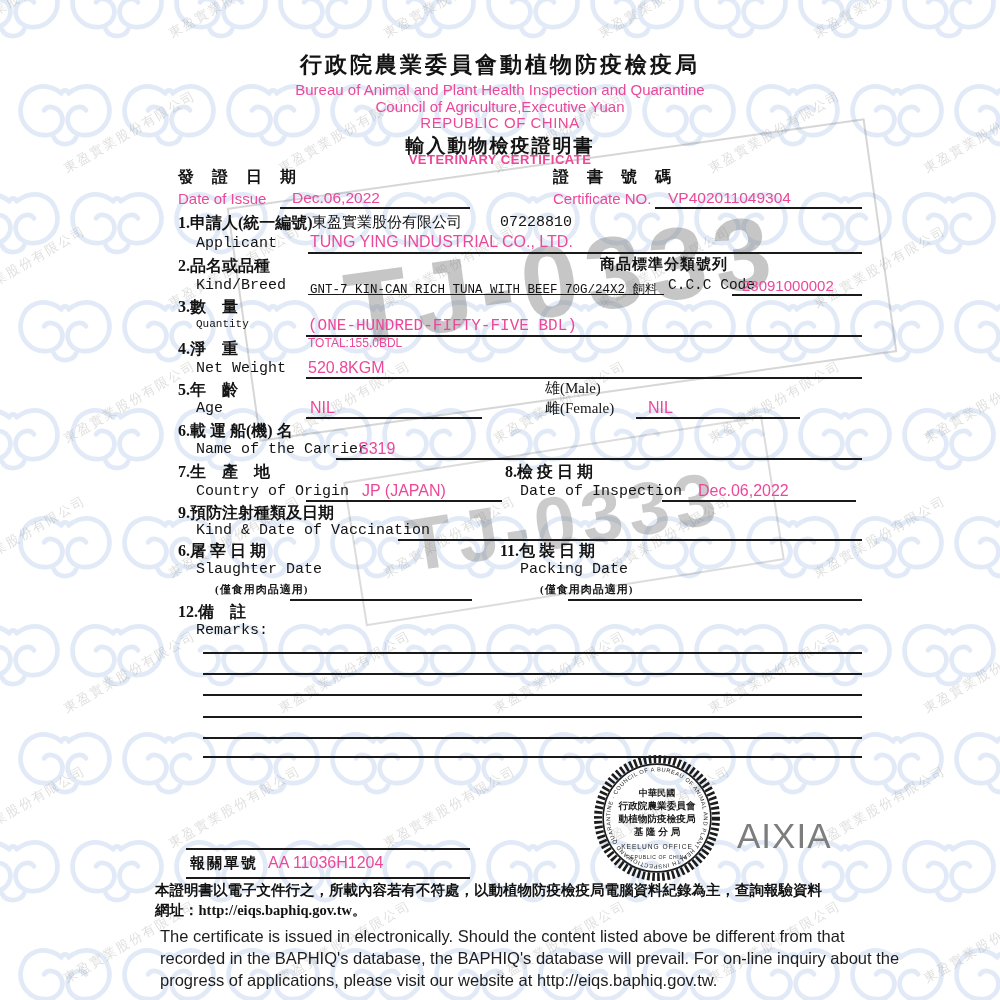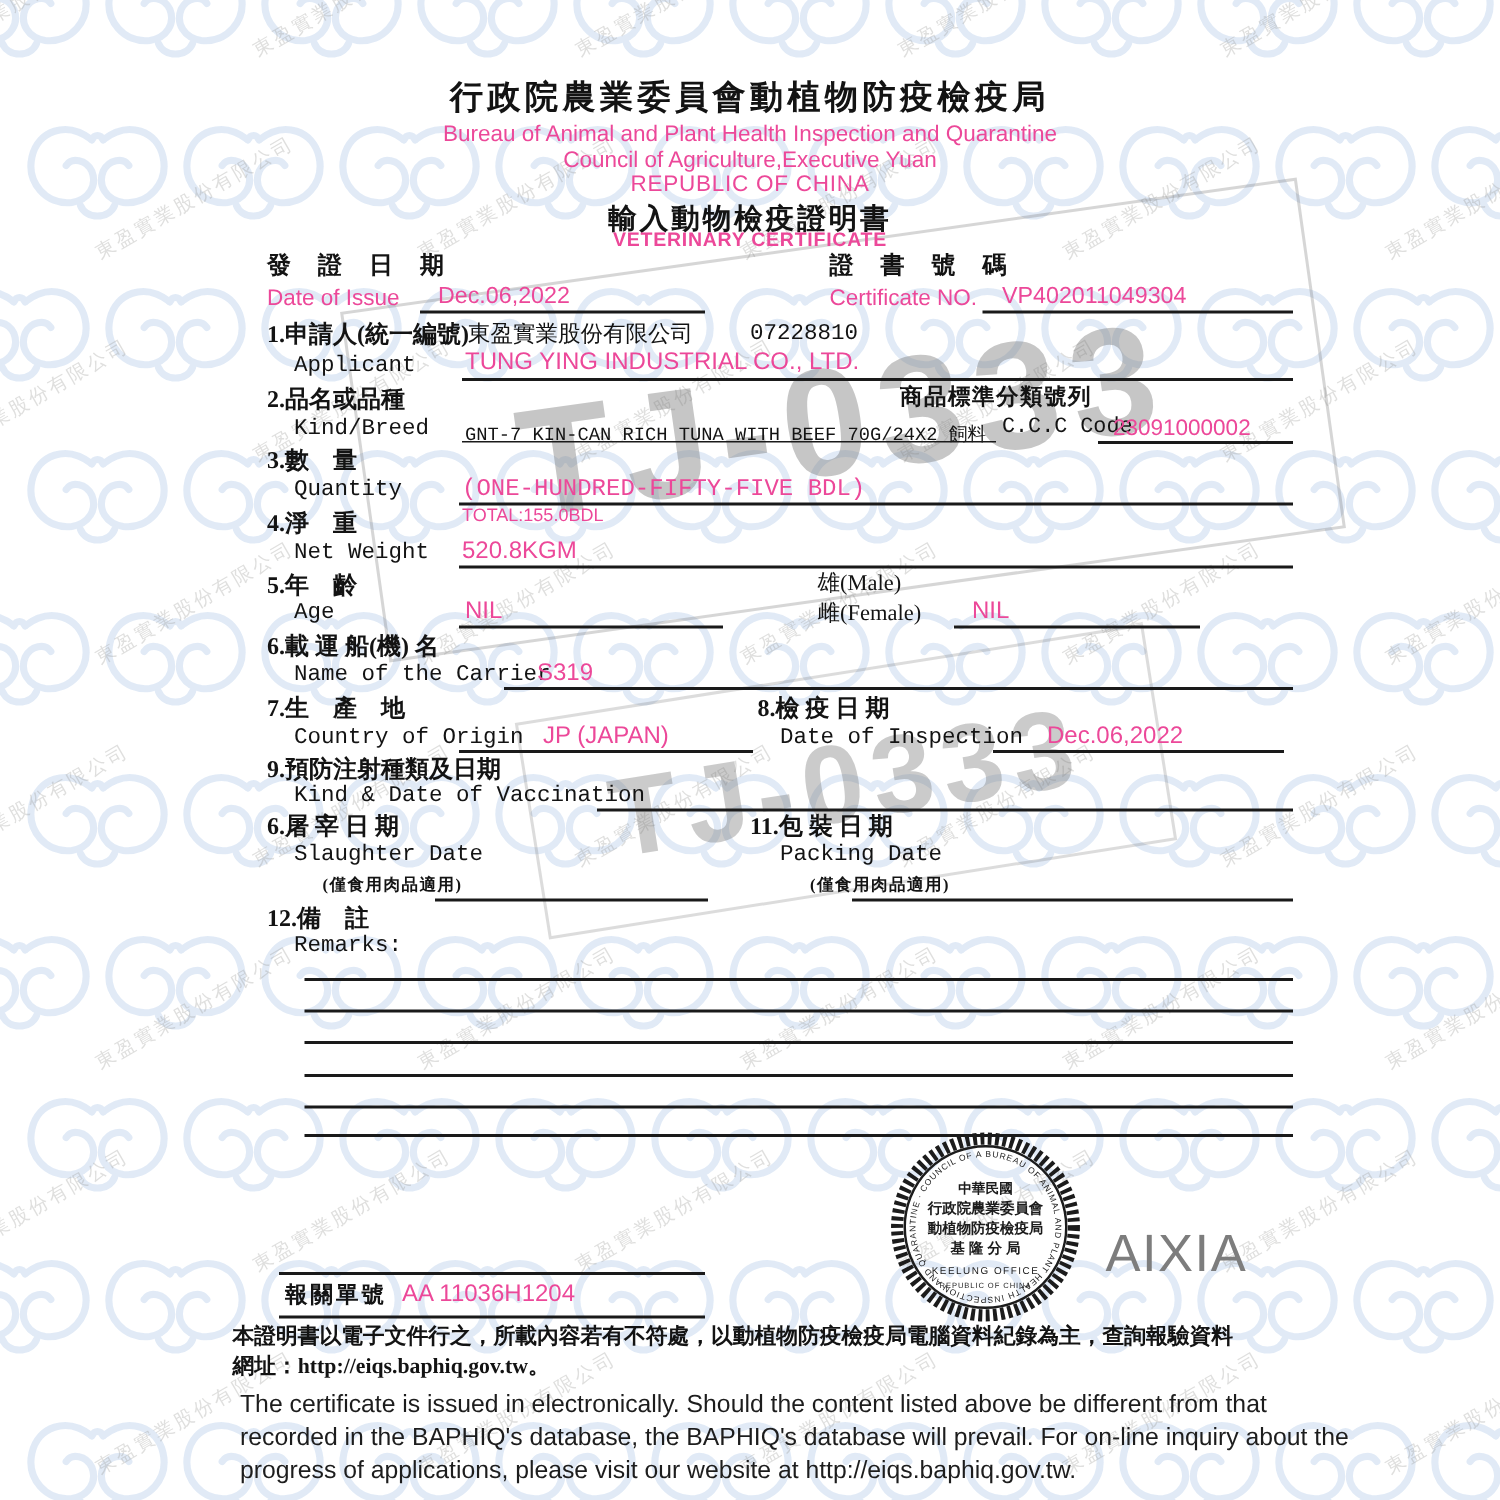--- a/index.html
+++ b/index.html
@@ -1124,21 +1124,21 @@
     <div class="row zh" style="left:600px;top:255px;font-size:15px;letter-spacing:1px;">商品標準分類號列</div>
     <div class="row enm" style="left:196px;top:277px;font-size:15px;">Kind/Breed</div>
     <div class="row enm" style="left:310px;top:281px;font-size:12.5px;">GNT-7 KIN-CAN RICH TUNA WITH BEEF 70G/24X2 飼料</div>
     <div class="ul" style="left:308px;top:294px;width:356px;border-top-width:1.5px;"></div>
     <div class="row enm" style="left:668px;top:277px;font-size:14.5px;">C.C.C Code</div>
     <div class="row sans" style="left:742px;top:277px;font-size:15px;">23091000002</div>
     <div class="ul" style="left:732px;top:294px;width:130px;"></div>
 
     <div class="row zh" style="left:178px;top:297px;font-size:16px;">3.數　量</div>
     <div class="row sans" style="left:308px;top:296px;font-size:12px;margin-top:40px;">TOTAL:155.0BDL</div>
-    <div class="row enm" style="left:196px;top:318px;font-size:15px;">Quantity</div>
+    <div class="row enm" style="left:196px;top:318px;font-size:11px;">Quantity</div>
     <div class="row sans" style="left:308px;top:317px;font-size:16px;font-family:Liberation Mono, monospace;">(ONE-HUNDRED-FIFTY-FIVE BDL)</div>
     <div class="ul" style="left:306px;top:335px;width:556px;"></div>
 
     <div class="row zh" style="left:178px;top:339px;font-size:16px;">4.淨　重</div>
     <div class="row enm" style="left:196px;top:360px;font-size:15px;">Net Weight</div>
     <div class="row sans" style="left:308px;top:359px;font-size:16px;">520.8KGM</div>
     <div class="ul" style="left:306px;top:377px;width:556px;"></div>
 
     <div class="row zh" style="left:178px;top:380px;font-size:16px;">5.年　齡</div>
     <div class="row zh" style="left:545px;top:379px;font-size:15px;font-weight:normal;">雄(Male)</div>

